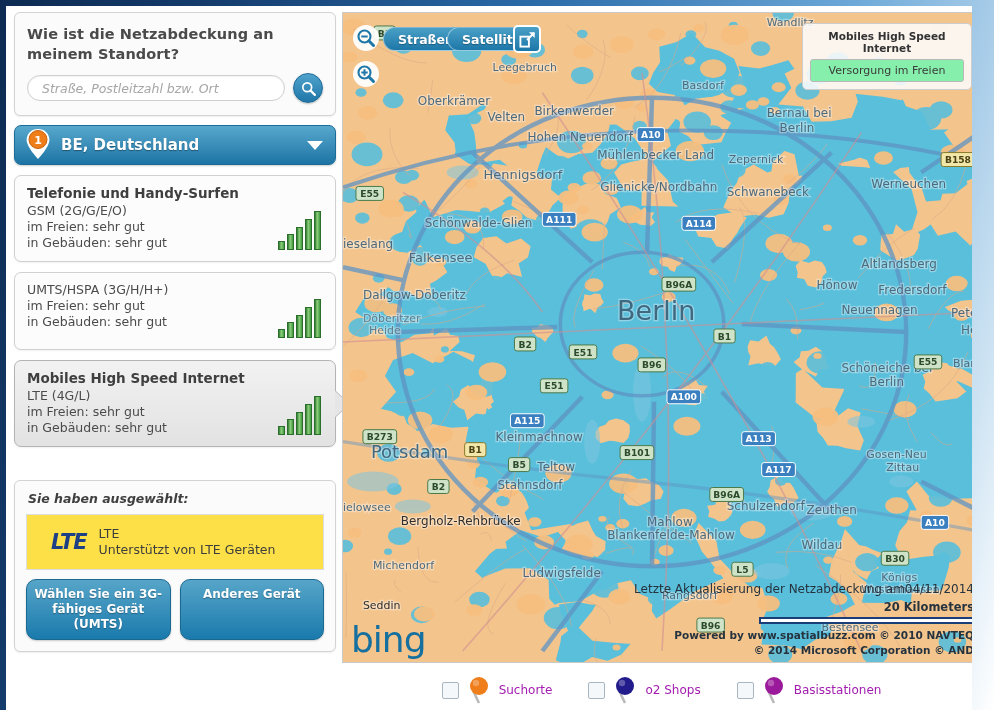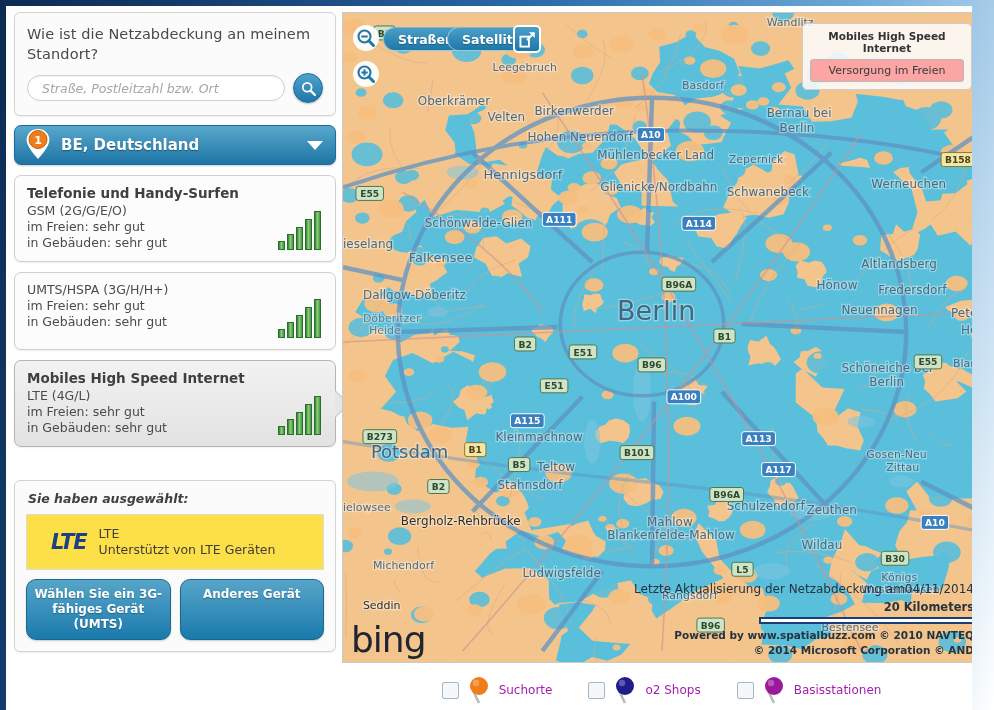--- a/index.html
+++ b/index.html
@@ -32,21 +32,21 @@
 
   .panel-box {
     background: #fbfbfb;
     border: 1px solid #d3d3d3;
     border-radius: 6px;
     box-shadow: 0 1px 2px rgba(0,0,0,.07);
   }
 
   #search-box { padding: 10px 12px 12px 12px; }
   #search-title {
-    font-size: 14.5px; font-weight: normal; color: #4a4a4a;
+    font-size: 14.5px; font-weight: bold; color: #4a4a4a;
     line-height: 1.35; margin: 2px 0 9px 0;
     letter-spacing: .1px;
   }
   #search-row { display: flex; align-items: center; gap: 8px; }
   #search-input {
     flex: 1 1 auto;
     height: 26px;
     border: 1px solid #cfcfcf;
     border-radius: 13px;
     padding: 0 14px;
@@ -230,39 +230,39 @@
     font-size: 10.5px; font-weight: bold; color: #333;
     text-align: center; margin-bottom: 5px;
   }
   .legend-row {
     height: 23px; border: 1px solid #b9b9b9; border-radius: 3px;
     display: flex; align-items: center; justify-content: center;
     font-size: 11px; color: #3a3a3a; margin-bottom: 5px;
   }
   .legend-row:last-child { margin-bottom: 0; }
   #legend-indoor  { background: #7ec8e3; }
-  #legend-outdoor { background: #fca5a5; }
+  #legend-outdoor { background: #86efac; }
 
   
   #attrib {
     position: absolute; right: 6px; bottom: 4px;
     text-align: right; color: #26333f;
     font-size: 11px; line-height: 1.45;
     font-family: "DejaVu Sans", "Liberation Sans", sans-serif;
   }
   #update-line { font-size: 12px; }
   #scale-label { font-size: 11.5px; font-weight: bold; margin-top: 1px; }
   #scale-bar {
     height: 7px; width: 215px; margin-left: auto; margin-top: 1px; margin-bottom: 4px;
     background: #fff; border: 2px solid #1a3f78;
   }
   #powered { font-size: 10.5px; font-weight: bold; }
   #bing-logo {
     position: absolute; left: 8px; bottom: 2px;
-    font-size: 36px; color: #0f172a; font-weight: normal;
+    font-size: 36px; color: #0369a1; font-weight: normal;
     letter-spacing: -1px; opacity: .92;
     font-family: "DejaVu Sans", "Liberation Sans", sans-serif;
   }
 
   
   #footer {
     position: absolute;
     left: 336px; top: 664px;
     width: 639px; height: 40px;
     display: flex; align-items: center; justify-content: center;

